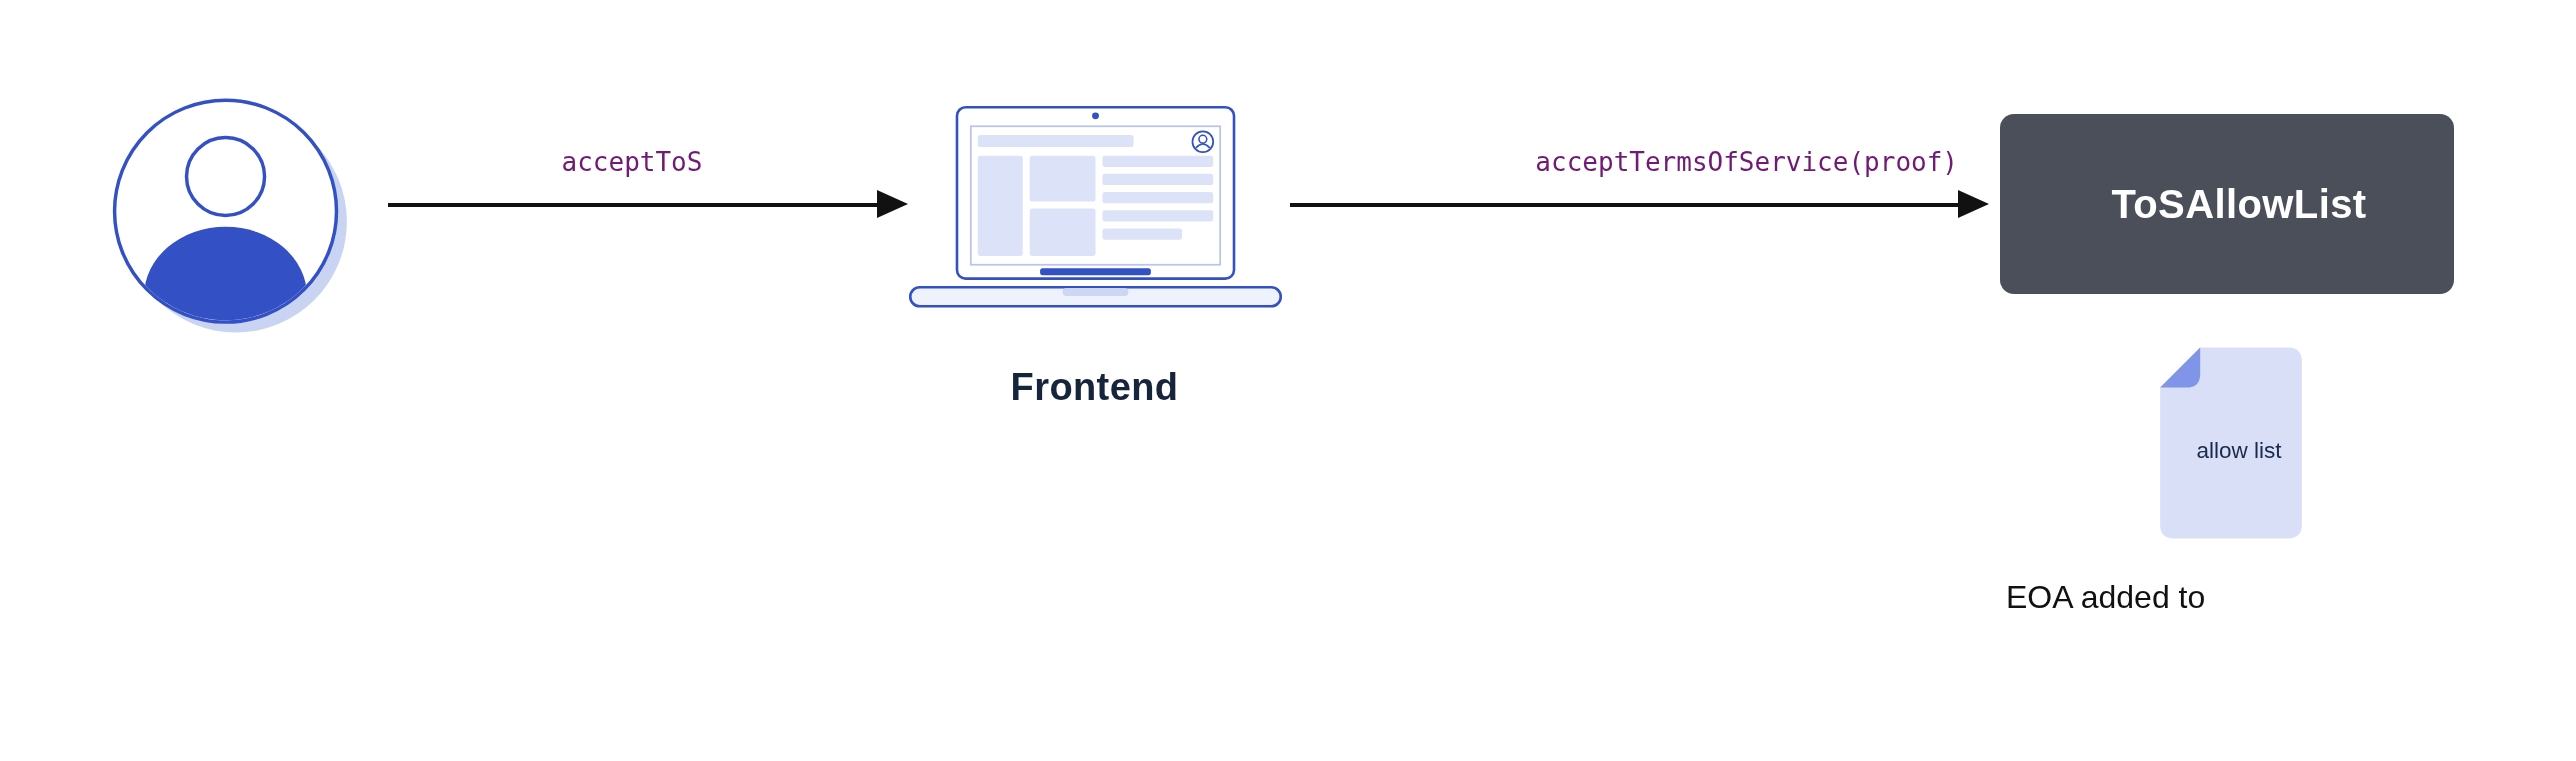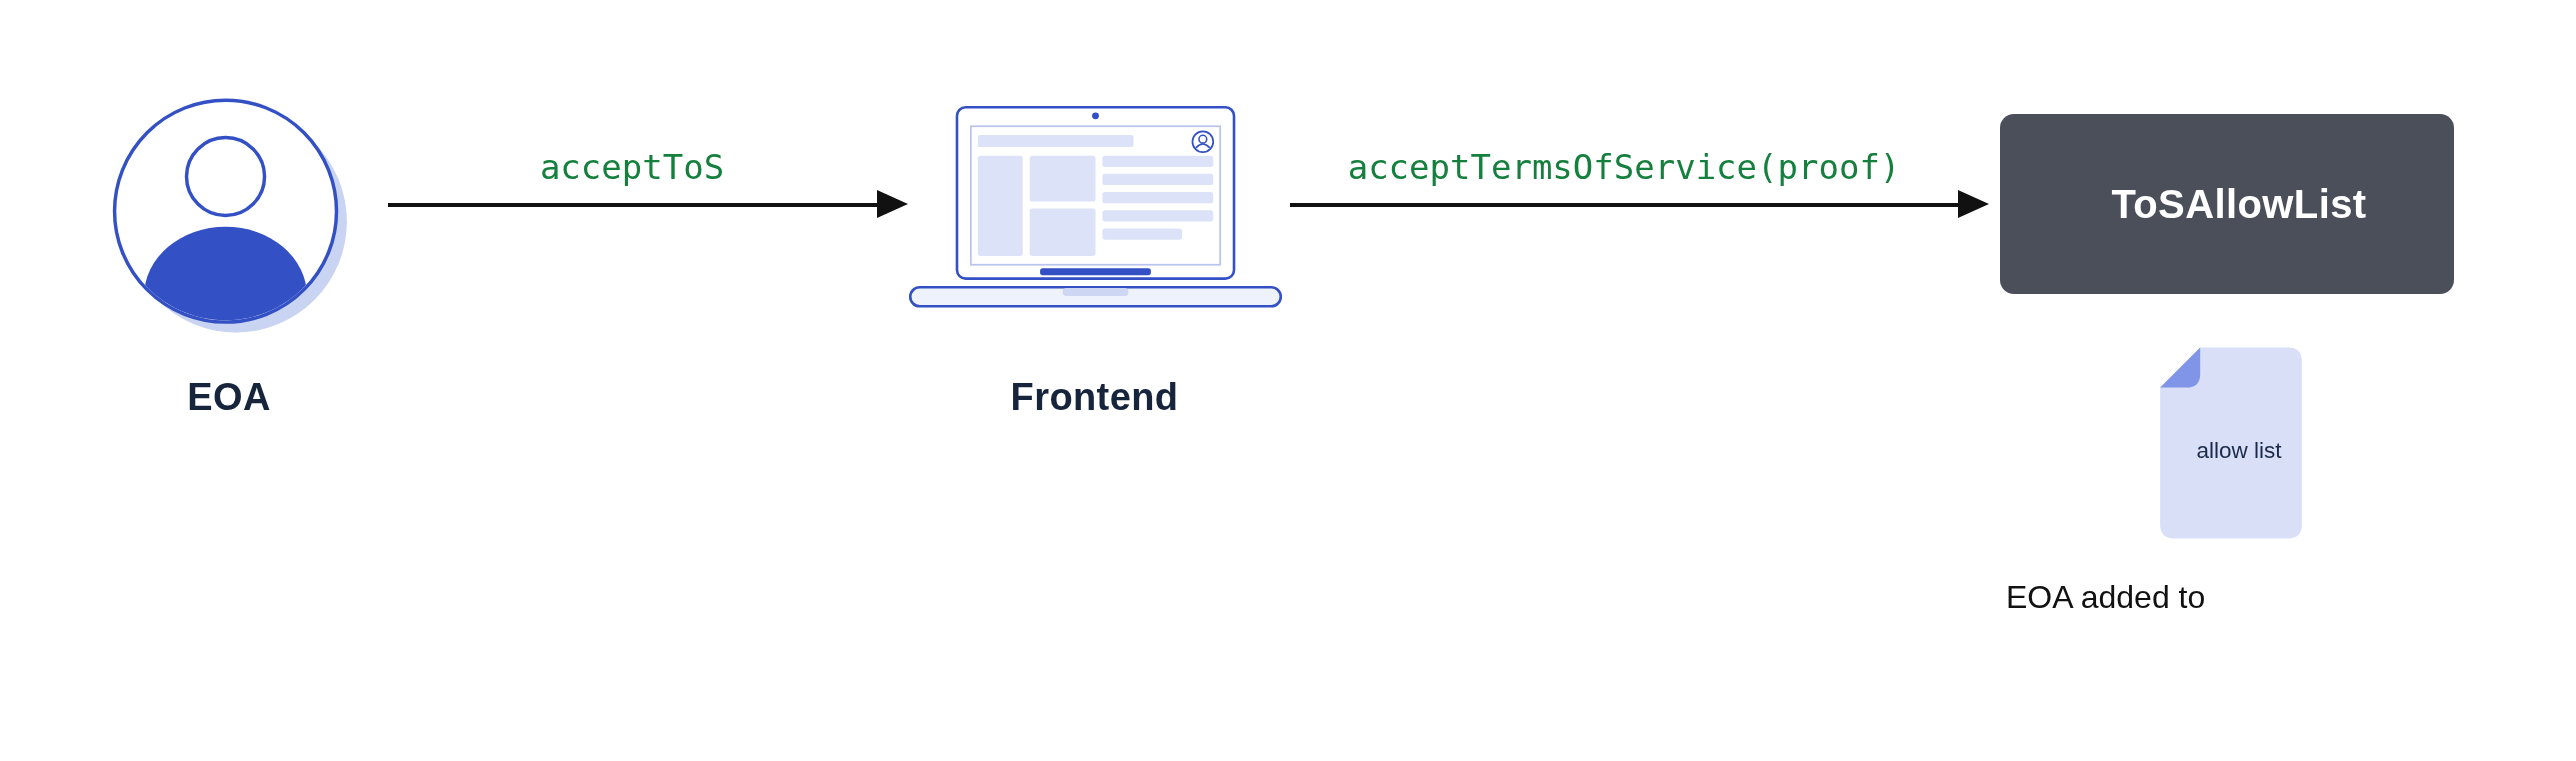--- a/index.html
+++ b/index.html
@@ -20,22 +20,22 @@
     font-size: 38px;
     color: #16243c;
     text-align: center;
     letter-spacing: 0.4px;
   }
 
   
   .mono-label {
     position: absolute;
     font-family: "DejaVu Sans Mono", monospace;
-    font-size: 34px;
-    color: #15803d;
+    font-size: 26px;
+    color: #701a75;
     text-align: center;
     white-space: nowrap;
   }
 
   
   .arrow-line {
     position: absolute;
     height: 3.5px;
     background: #111111;
   }
@@ -110,21 +110,20 @@
         <clipPath id="avclip">
             <circle cx="132" cy="134" r="126"></circle>
           </clipPath>
       </defs>
       <g clip-path="url(#avclip)">
         <ellipse cx="132" cy="232" rx="94" ry="80" fill="#3350c4"></ellipse>
       </g>
       <circle cx="132" cy="94" r="45" fill="#ffffff" stroke="#3350c4" stroke-width="4"></circle>
     </svg>
   </div>
-  <div class="node-label" style="left:111px; top:376px; width:236px;">EOA</div>
 
   <div class="mono-label" style="left:388px; top:147px; width:488px;">acceptToS</div>
   <div class="arrow-line" style="left:388px; top:203px; width:490px;"></div>
   <div class="arrow-head" style="left:877px; top:190px;"></div>
 
   <div class="laptop-wrap">
     <svg viewBox="0 0 440 268" aria-hidden="true">
 
       <rect x="60" y="6" width="320" height="198" rx="10" fill="#ffffff" stroke="#3350c4" stroke-width="3"></rect>
       <circle cx="220" cy="16" r="4" fill="#3350c4"></circle>
@@ -147,23 +146,23 @@
       <rect x="228" y="104" width="128" height="13" rx="3" fill="#dce3f8"></rect>
       <rect x="228" y="125" width="128" height="13" rx="3" fill="#dce3f8"></rect>
       <rect x="228" y="146" width="92" height="13" rx="3" fill="#dce3f8"></rect>
 
       <rect x="156" y="192" width="128" height="8" rx="3" fill="#3350c4"></rect>
 
       <rect x="6" y="214" width="428" height="22" rx="11" fill="#eef2fc" stroke="#3350c4" stroke-width="3"></rect>
       <rect x="182" y="215" width="76" height="9" rx="4.5" fill="#cdd6f2"></rect>
     </svg>
   </div>
-  <div class="node-label" style="left:904px; top:376px; width:381px;">Frontend</div>
+  <div class="node-label" style="left:904px; top:366px; width:381px;">Frontend</div>
 
-  <div class="mono-label" style="left:1290px; top:147px; width:668px;">acceptTermsOfService(proof)</div>
+  <div class="mono-label" style="left:1290px; top:147px; width:668px;text-align:right;">acceptTermsOfService(proof)</div>
   <div class="arrow-line" style="left:1290px; top:203px; width:668px;"></div>
   <div class="arrow-head" style="left:1958px; top:190px;"></div>
 
   <div class="contract-box">
     <span>ToSAllowList</span>
   </div>
 
   <div class="doc-icon">
     <svg viewBox="0 0 100 130" aria-hidden="true">
       <path d="M 30 2 H 87 Q 96 2 96 11 V 117 Q 96 126 87 126 H 13 Q 4 126 4 117 V 28 Z" fill="#d8dff7"></path>

